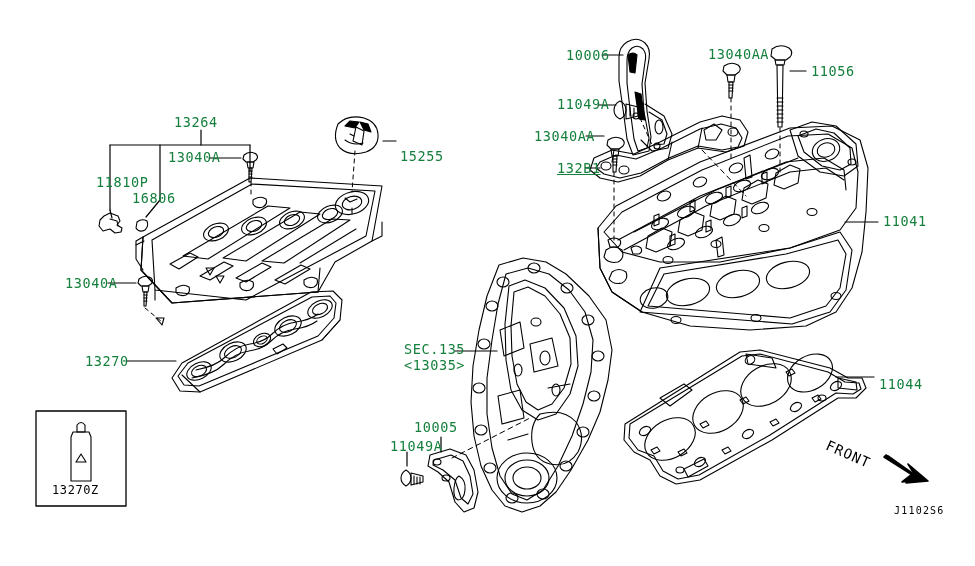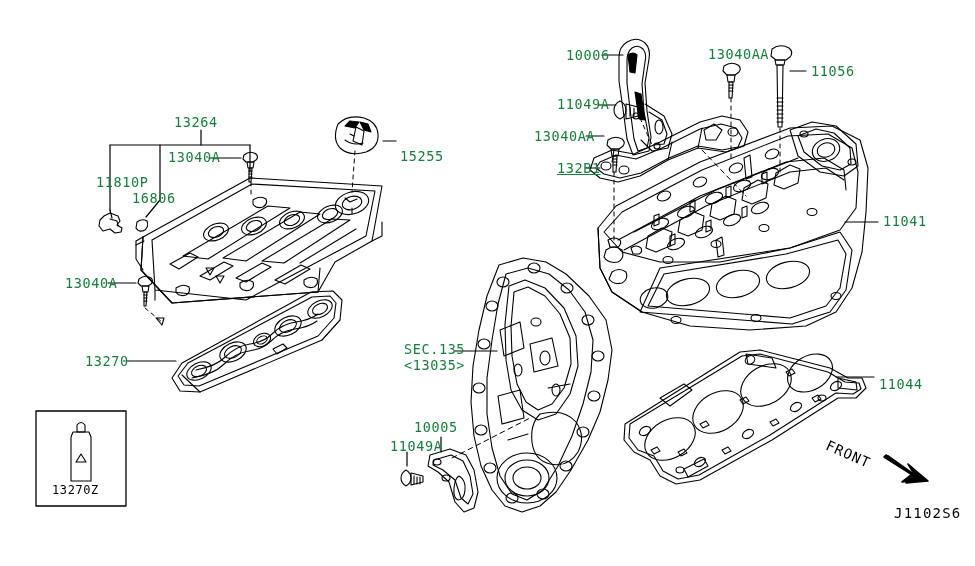--- a/index.html
+++ b/index.html
@@ -2,21 +2,21 @@
 <html><head>
 <meta charset="utf-8">
 <style>
   html,body{margin:0;padding:0;background:#ffffff;}
   body{width:975px;height:566px;position:relative;overflow:hidden;
        font-family:"DejaVu Sans Mono", monospace;color:#000;}
   #sheet{position:absolute;left:0;top:0;width:975px;height:566px;background:#fff;}
   svg{position:absolute;left:0;top:0;width:975px;height:566px;}
   .lbl{position:absolute;font-family:"DejaVu Sans Mono", monospace;
        font-size:13.5px;letter-spacing:0.6px;color:#15803d;white-space:nowrap;line-height:1;}
-  .diagref{position:absolute;font-size:14px;letter-spacing:1.2px;}
+  .diagref{position:absolute;font-size:10px;letter-spacing:1.2px;}
   .frontlbl{position:absolute;font-size:14px;letter-spacing:1px;
             transform:rotate(24deg);transform-origin:0 0;}
   .insetlbl{position:absolute;font-size:12px;letter-spacing:0.6px;}
 </style>
 </head>
 <body>
 
 <div id="sheet">
 
 <svg viewBox="0 0 975 566">

